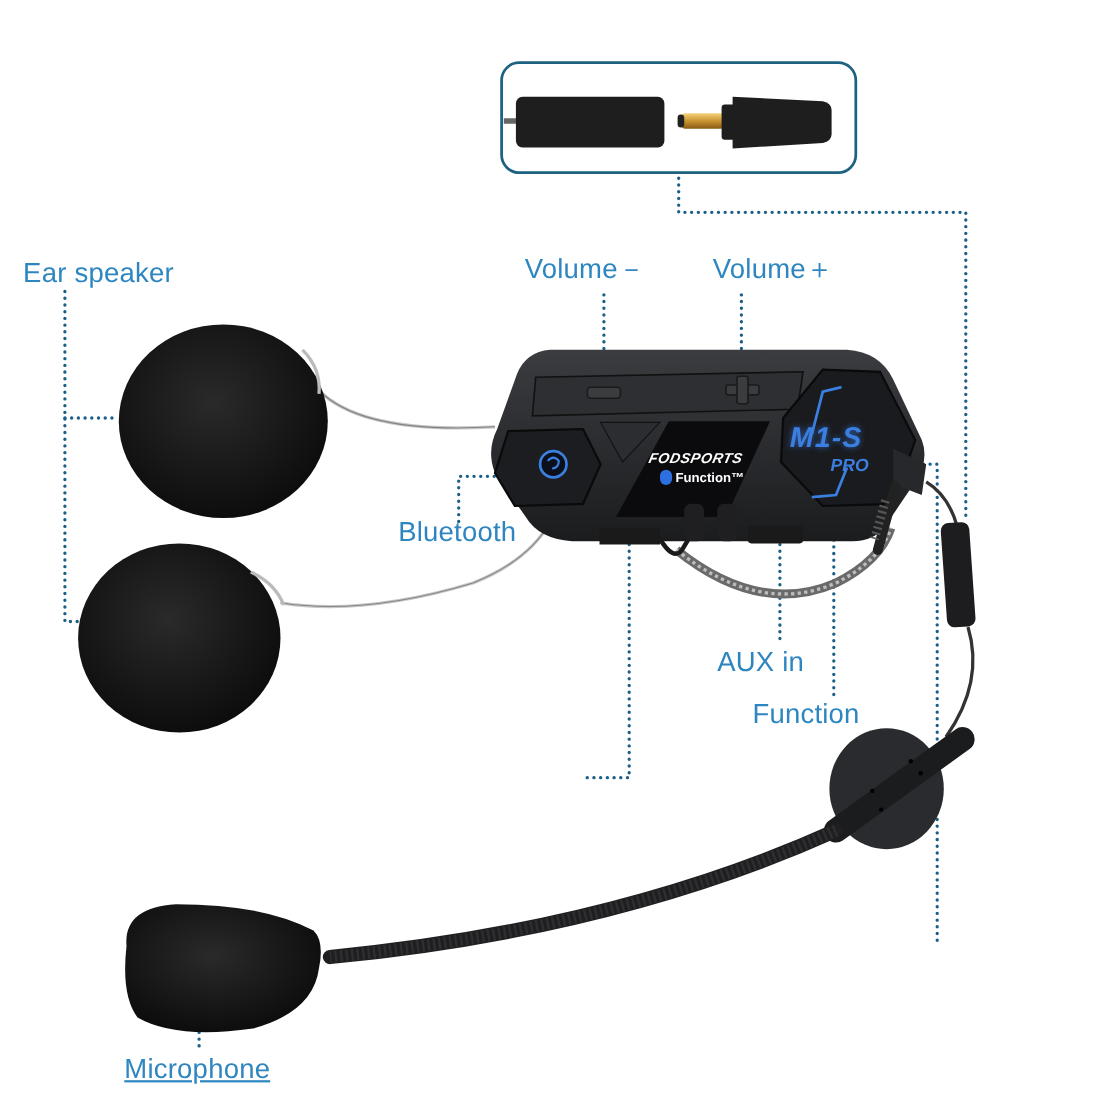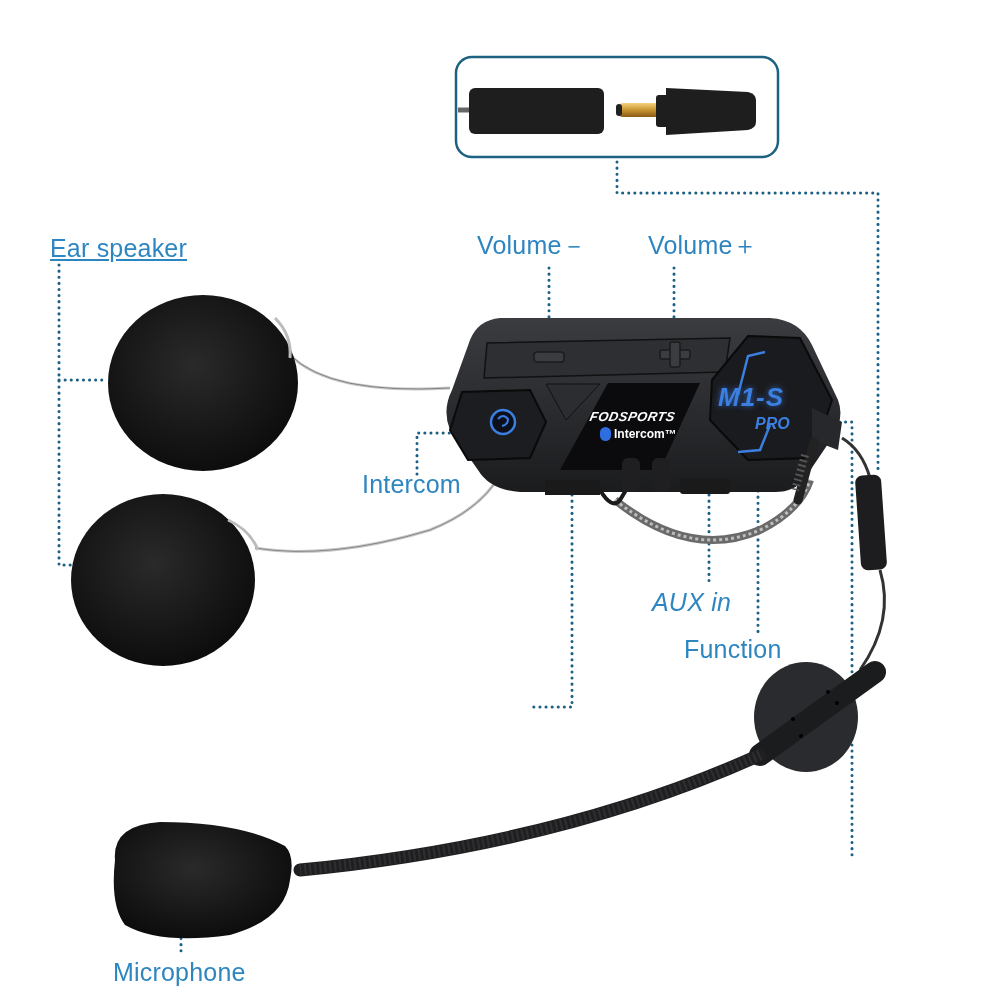--- a/index.html
+++ b/index.html
@@ -144,25 +144,25 @@
   <path d="M760 755 Q560 845 300 870" stroke="#3a3a3c" stroke-width="11" fill="none" stroke-dasharray="2 3" opacity="0.6"></path>
 
   <g>
     <path d="M115 860 Q112 825 160 822 Q240 822 285 846 Q295 856 290 880 Q285 920 230 935 Q160 945 125 925 Q110 905 115 860 Z" fill="url(#foam)"></path>
   </g>
 </svg>
 
 
 <div class="brand-text" style="left:590px; top:409px; transform:skewX(-12deg);">FODSPORTS</div>
 <div style="position:absolute; left:600px; top:427px; width:11px; height:14px; border-radius:6px; background:#2d6fe0;"></div>
-<div class="bt-text" style="left:614px; top:427px;">Intercom™</div>
+<div class="bt-text" style="left:614px; top:427px;">Function™</div>
 <div class="model-text" style="left:718px; top:382px;">M1-S</div>
 <div class="model-sub" style="left:755px; top:415px;">PRO</div>
 
 
-<div class="label" style="left:50px; top:233px;text-decoration:underline;">Ear speaker</div>
+<div class="label" style="left:21px; top:233px;">Ear speaker</div>
 <div class="label" style="left:477px; top:230px;">Volume－</div>
 <div class="label" style="left:648px; top:230px;">Volume＋</div>
-<div class="label" style="left:362px; top:469px;">Intercom</div>
-<div class="label" style="left:652px; top:587px;font-style:italic;">AUX in</div>
+<div class="label" style="left:362px; top:469px;">Bluetooth</div>
+<div class="label" style="left:652px; top:587px;">AUX in</div>
 <div class="label" style="left:684px; top:634px;">Function</div>
-<div class="label" style="left:113px; top:957px;">Microphone</div>
+<div class="label" style="left:113px; top:957px;text-decoration:underline;">Microphone</div>
 </div>
 
 </body></html>

